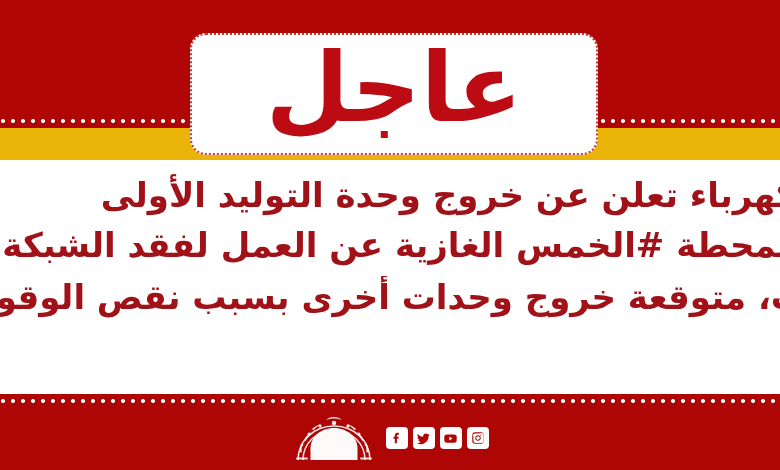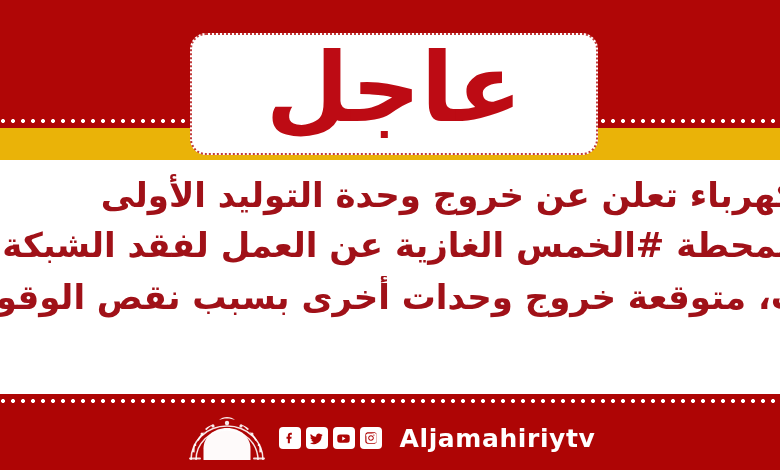--- a/index.html
+++ b/index.html
@@ -242,18 +242,17 @@
         <div class="social-chip">
           <svg width="14" height="14" viewBox="0 0 24 24" aria-hidden="true">
             <path fill="#ae0505" d="M12 2.2c3.2 0 3.6 0 4.9 0.1 1.2 0.1 1.8 0.2 2.2 0.4 0.6 0.2 1 0.5 1.4 0.9 0.4 0.4 0.7 0.8 0.9 1.4 0.2 0.4 0.4 1 0.4 2.2 0.1 1.3 0.1 1.7 0.1 4.9s0 3.6-0.1 4.9c-0.1 1.2-0.2 1.8-0.4 2.2-0.2 0.6-0.5 1-0.9 1.4-0.4 0.4-0.8 0.7-1.4 0.9-0.4 0.2-1 0.4-2.2 0.4-1.3 0.1-1.7 0.1-4.9 0.1s-3.6 0-4.9-0.1c-1.2-0.1-1.8-0.2-2.2-0.4-0.6-0.2-1-0.5-1.4-0.9-0.4-0.4-0.7-0.8-0.9-1.4-0.2-0.4-0.4-1-0.4-2.2C2.2 15.6 2.2 15.2 2.2 12s0-3.6 0.1-4.9c0.1-1.2 0.2-1.8 0.4-2.2 0.2-0.6 0.5-1 0.9-1.4 0.4-0.4 0.8-0.7 1.4-0.9 0.4-0.2 1-0.4 2.2-0.4C8.4 2.2 8.8 2.2 12 2.2M12 4.2c-3.1 0-3.5 0-4.8 0.1-0.9 0-1.4 0.2-1.7 0.3-0.4 0.2-0.7 0.4-1 0.7-0.3 0.3-0.5 0.6-0.7 1-0.1 0.3-0.3 0.8-0.3 1.7C4.2 8.5 4.2 8.9 4.2 12s0 3.5 0.1 4.8c0 0.9 0.2 1.4 0.3 1.7 0.2 0.4 0.4 0.7 0.7 1 0.3 0.3 0.6 0.5 1 0.7 0.3 0.1 0.8 0.3 1.7 0.3 1.3 0.1 1.7 0.1 4.8 0.1s3.5 0 4.8-0.1c0.9 0 1.4-0.2 1.7-0.3 0.4-0.2 0.7-0.4 1-0.7 0.3-0.3 0.5-0.6 0.7-1 0.1-0.3 0.3-0.8 0.3-1.7 0.1-1.3 0.1-1.7 0.1-4.8s0-3.5-0.1-4.8c0-0.9-0.2-1.4-0.3-1.7-0.2-0.4-0.4-0.7-0.7-1-0.3-0.3-0.6-0.5-1-0.7-0.3-0.1-0.8-0.3-1.7-0.3C15.5 4.2 15.1 4.2 12 4.2z"></path>
             <path fill="#ae0505" d="M12 7.2c-2.6 0-4.8 2.1-4.8 4.8s2.1 4.8 4.8 4.8 4.8-2.1 4.8-4.8S14.6 7.2 12 7.2zM12 15c-1.7 0-3.1-1.4-3.1-3.1S10.3 8.9 12 8.9s3.1 1.4 3.1 3.1S13.7 15 12 15z"></path>
             <circle fill="#ae0505" cx="17" cy="7" r="1.1"></circle>
           </svg>
         </div>
 
       </div>
 
-      <div class="brand-name">Aljamahiriytv</div>
 
     </div>
   </div>
 
 </div>
 
 </body></html>

